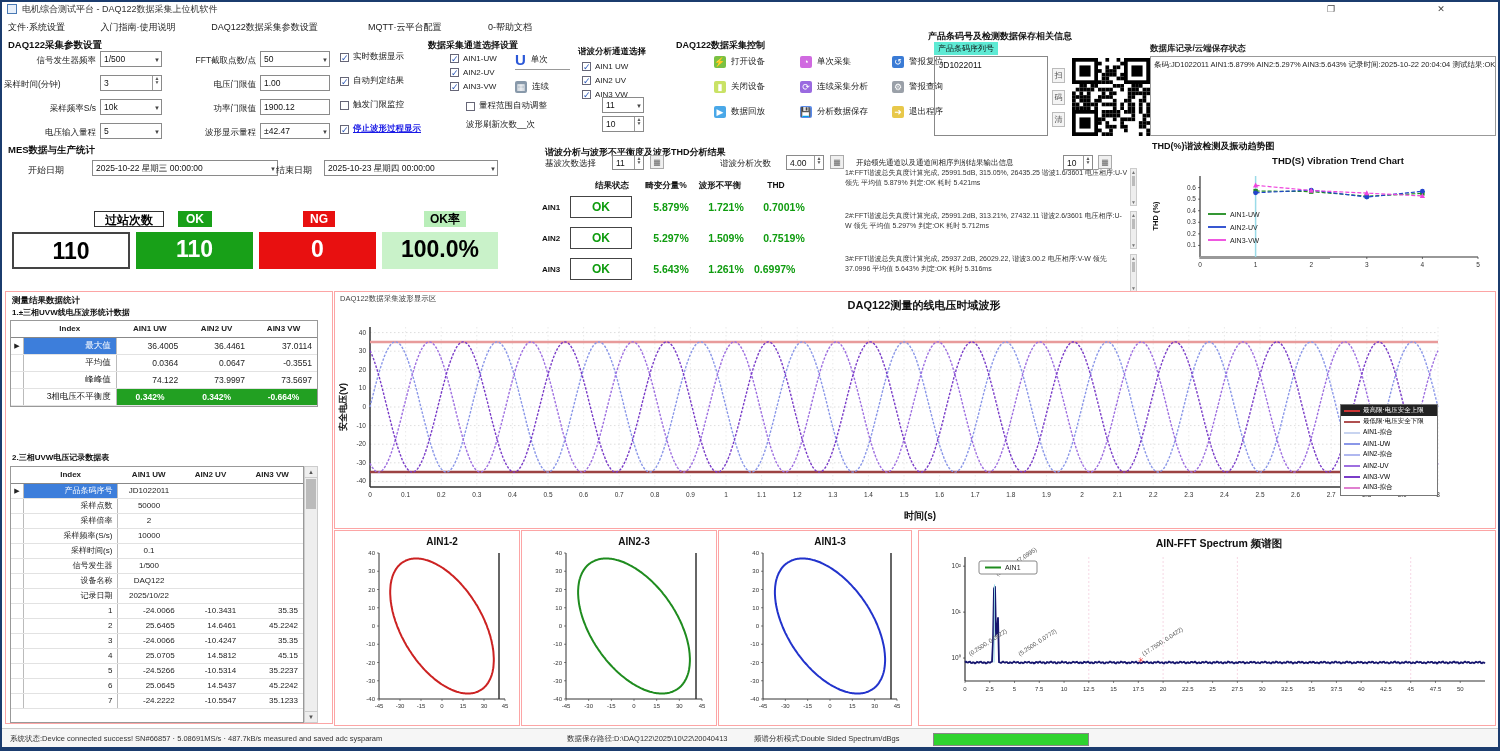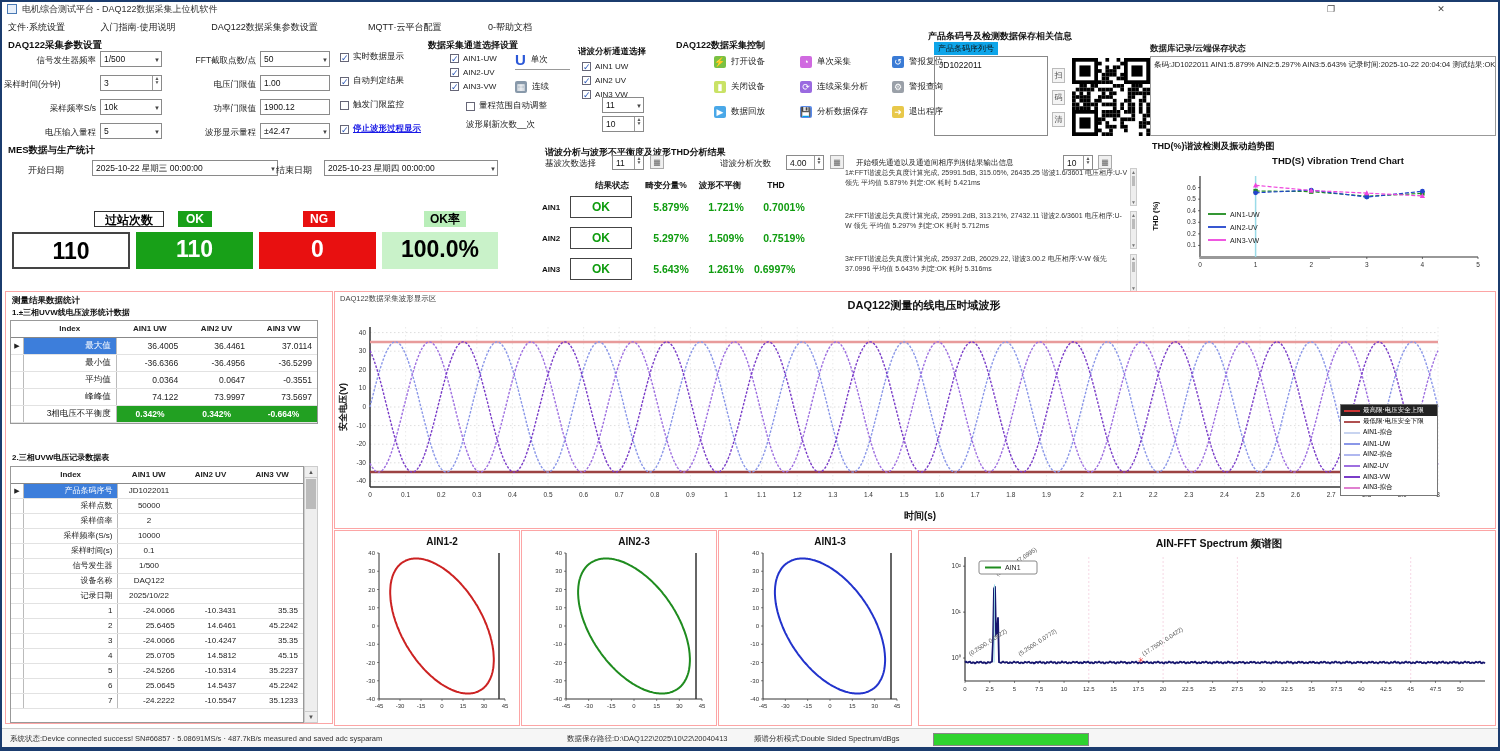--- a/index.html
+++ b/index.html
@@ -177,21 +177,21 @@
       <span class="icn" style="background:#5a8ae8">💾</span>
       <span>分析数据保存</span>
     </div>
     <div class="ctrlbtn" style="left: 892px; top: 106px;">
       <span class="icn" style="background:#e8c84a">➜</span>
       <span>退出程序</span>
     </div>
   </div>
 
 <div class="abs ttl" style="left:928px;top:30px;font-size:9px">产品条码号及检测数据保存相关信息</div>
-<div class="abs" style="left:934px;top:42px;font-size:8px;background:#0ea5e9;padding:1px 4px;color:#111">产品条码序列号</div>
+<div class="abs" style="left:934px;top:42px;font-size:8px;background:#5eead4;padding:1px 4px;color:#111">产品条码序列号</div>
 <div class="abs" style="left:934px;top:56px;width:114px;height:80px;border:1px solid #888">
   <div style="font-size:8.5px;padding:3px 4px;color:#111">JD1022011</div>
 </div>
 <div id="sidebtns">
     <div style="position: absolute; left: 1052px; top: 68px; width: 13px; height: 15px; border: 1px solid rgb(187, 187, 187); background: rgb(244, 244, 244); font-size: 8px; color: rgb(85, 85, 85); text-align: center; line-height: 14px;">扫</div>
     <div style="position: absolute; left: 1052px; top: 90px; width: 13px; height: 15px; border: 1px solid rgb(187, 187, 187); background: rgb(244, 244, 244); font-size: 8px; color: rgb(85, 85, 85); text-align: center; line-height: 14px;">码</div>
     <div style="position: absolute; left: 1052px; top: 112px; width: 13px; height: 15px; border: 1px solid rgb(187, 187, 187); background: rgb(244, 244, 244); font-size: 8px; color: rgb(85, 85, 85); text-align: center; line-height: 14px;">清</div>
   </div>
 <div class="abs" style="left:1072px;top:58px;width:78px;height:78px"><svg id="qrsvg" width="78" height="78">
       <rect width="78" height="78" fill="#fff"></rect>
@@ -515,27 +515,20 @@
         </tr>
         <tr>
           <td style="padding:0;text-align:center;font-size:7px;border-right:1px solid #bbb">▶</td>
           <td class="idx selc">最大值</td>
           <td class="num">36.4005</td>
           <td class="num">36.4461</td>
           <td class="num">37.0114</td>
         </tr>
         <tr>
           <td style="padding:0;text-align:center;font-size:7px;border-right:1px solid #bbb"></td>
-          <td class="idx ">最小值</td>
-          <td class="num">-36.6366</td>
-          <td class="num">-36.4956</td>
-          <td class="num">-36.5299</td>
-        </tr>
-        <tr>
-          <td style="padding:0;text-align:center;font-size:7px;border-right:1px solid #bbb"></td>
           <td class="idx ">平均值</td>
           <td class="num">0.0364</td>
           <td class="num">0.0647</td>
           <td class="num">-0.3551</td>
         </tr>
         <tr>
           <td style="padding:0;text-align:center;font-size:7px;border-right:1px solid #bbb"></td>
           <td class="idx ">峰峰值</td>
           <td class="num">74.122</td>
           <td class="num">73.9997</td>

